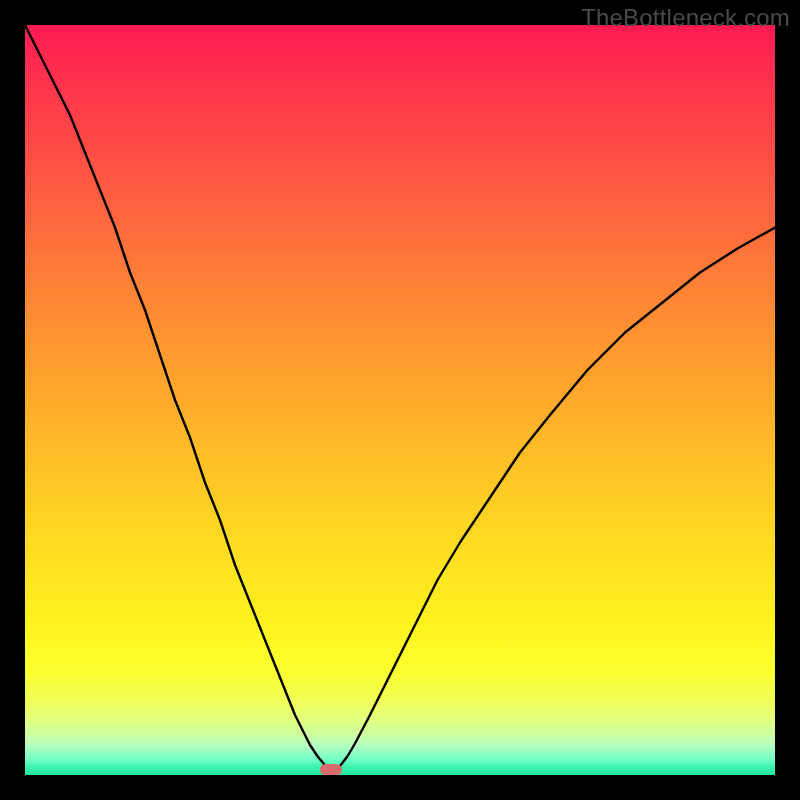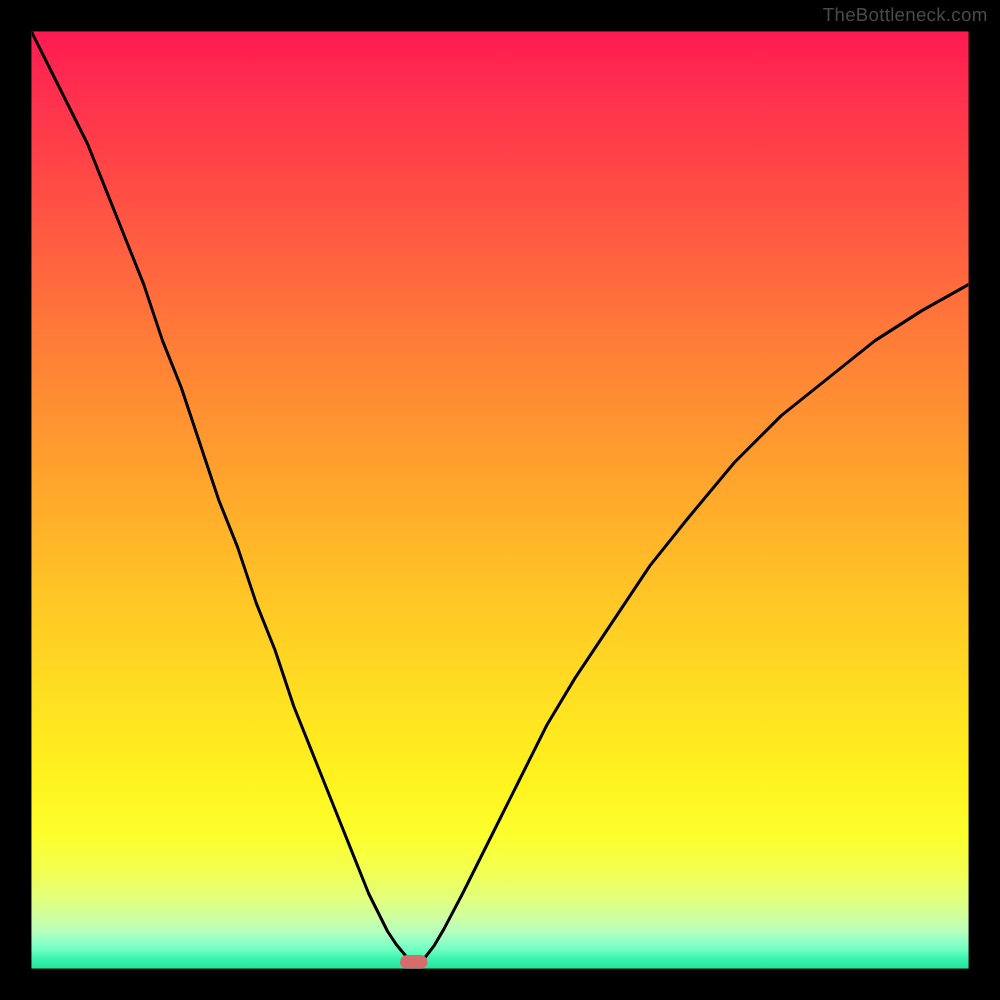--- a/index.html
+++ b/index.html
@@ -59,21 +59,21 @@
   .marker {
     position: absolute;
     background: #d86b6b;
     border-radius: 6px;
   }
   .watermark {
     position: absolute;
     top: 4px;
     right: 10px;
     color: #4a4a4a;
-    font-size: 15px;
+    font-size: 24px;
     font-weight: 400;
     letter-spacing: 0.2px;
   }
 </style>
 </head>
 <body>
 
 <div class="frame">
 
   <div class="plot-area">

